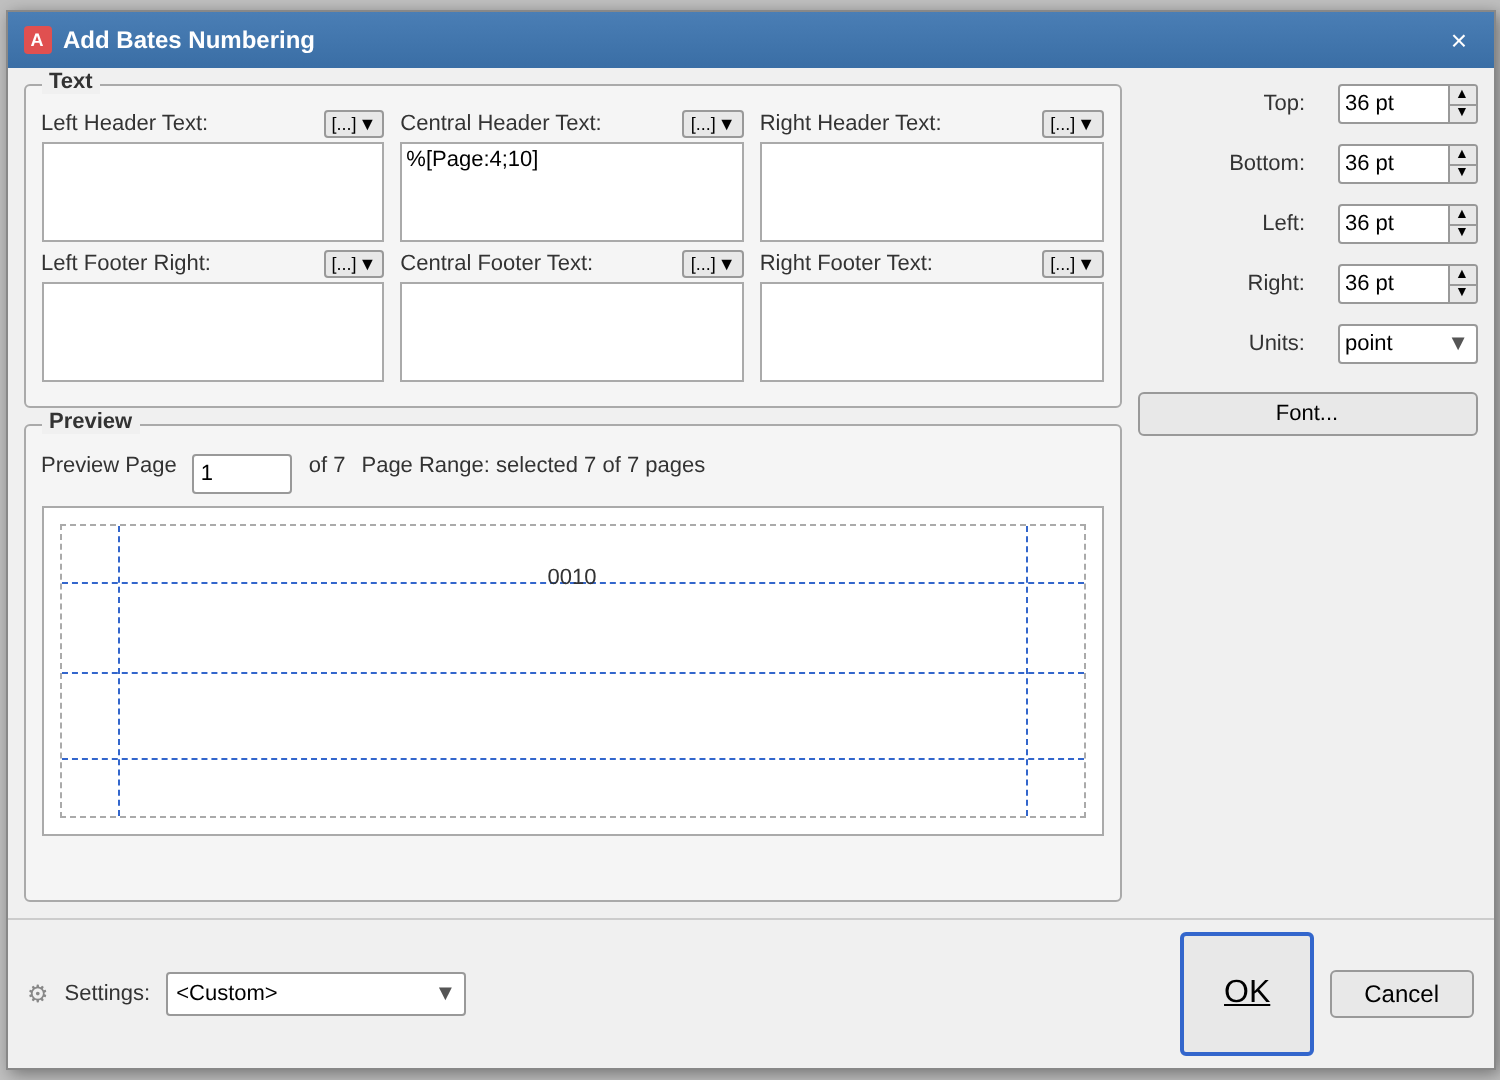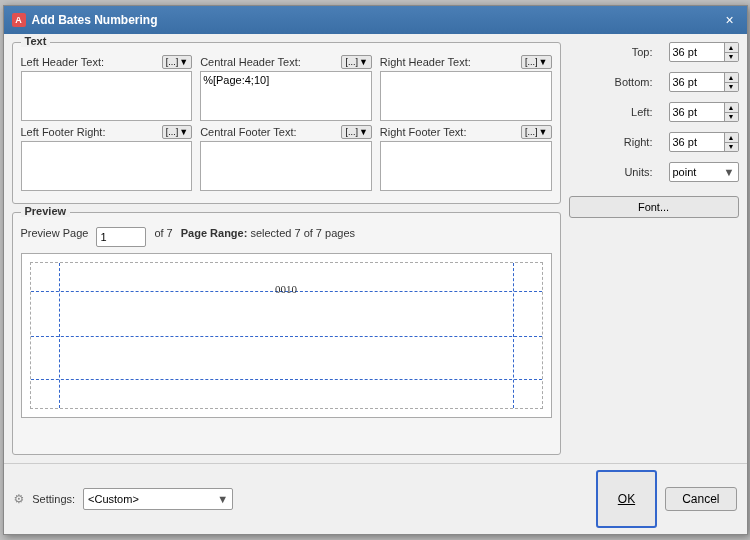--- a/index.html
+++ b/index.html
@@ -277,21 +277,21 @@
     .of-text {
       font-size: 11px;
       color: #333;
     }
     .page-range-info {
       font-size: 11px;
       color: #333;
       flex: 1;
     }
     .page-range-info strong {
-      font-weight: 700;
+      font-weight: 400;
     }
     .page-range-btn {
       background: #e8e8e8;
       border: 1px solid #999;
       border-radius: 3px;
       padding: 3px 10px;
       font-size: 11px;
       cursor: pointer;
       white-space: nowrap;
     }
@@ -340,21 +340,20 @@
       right: 28px;
       border-left: 1px dashed #3366cc;
     }
     .bates-number {
       position: absolute;
       top: 20px;
       left: 50%;
       transform: translateX(-50%);
       font-size: 11px;
       color: #333;
-      font-family: Liberation Serif, serif;
     }
     
     .dash-dot-line {
       position: absolute;
       left: 0;
       right: 0;
       top: 50%;
       border-top: 1px dashed #3366cc;
     }
     .dialog-footer {
@@ -393,21 +392,21 @@
       font-size: 11px;
     }
     .footer-spacer {
       flex: 1;
     }
     .ok-btn {
       background: #e8e8e8;
       border: 2px solid #3366cc;
       border-radius: 3px;
       padding: 20px 20px;
-      font-size: 12px;
+      font-size: 16px;
       cursor: pointer;
       text-decoration: underline;
     }
     .cancel-btn {
       background: #e8e8e8;
       border: 1px solid #999;
       border-radius: 3px;
       padding: 4px 16px;
       font-size: 12px;
       cursor: pointer;

